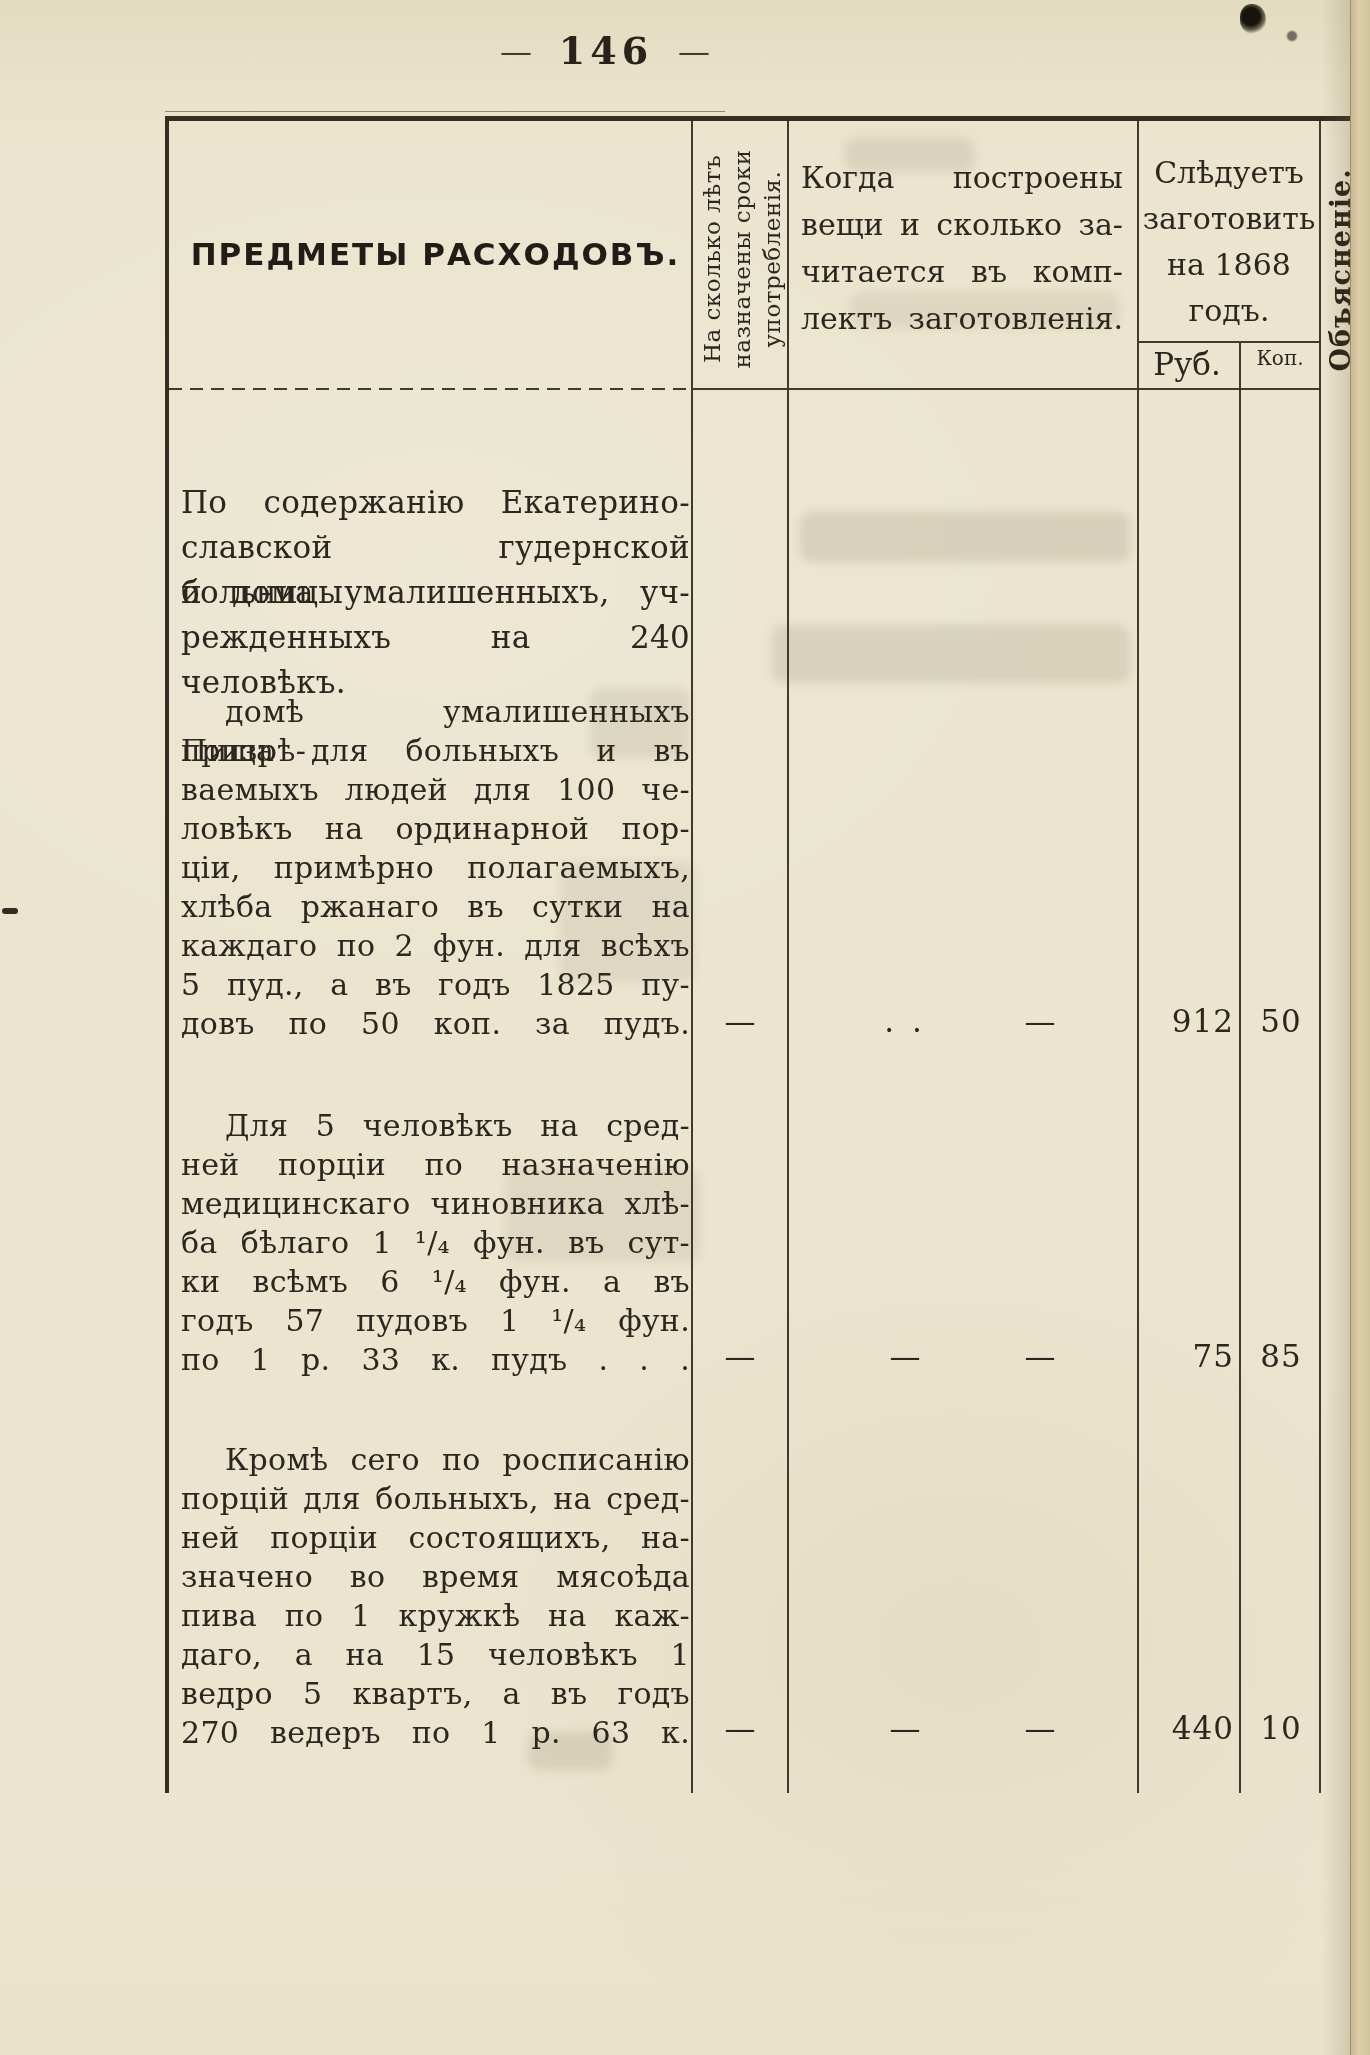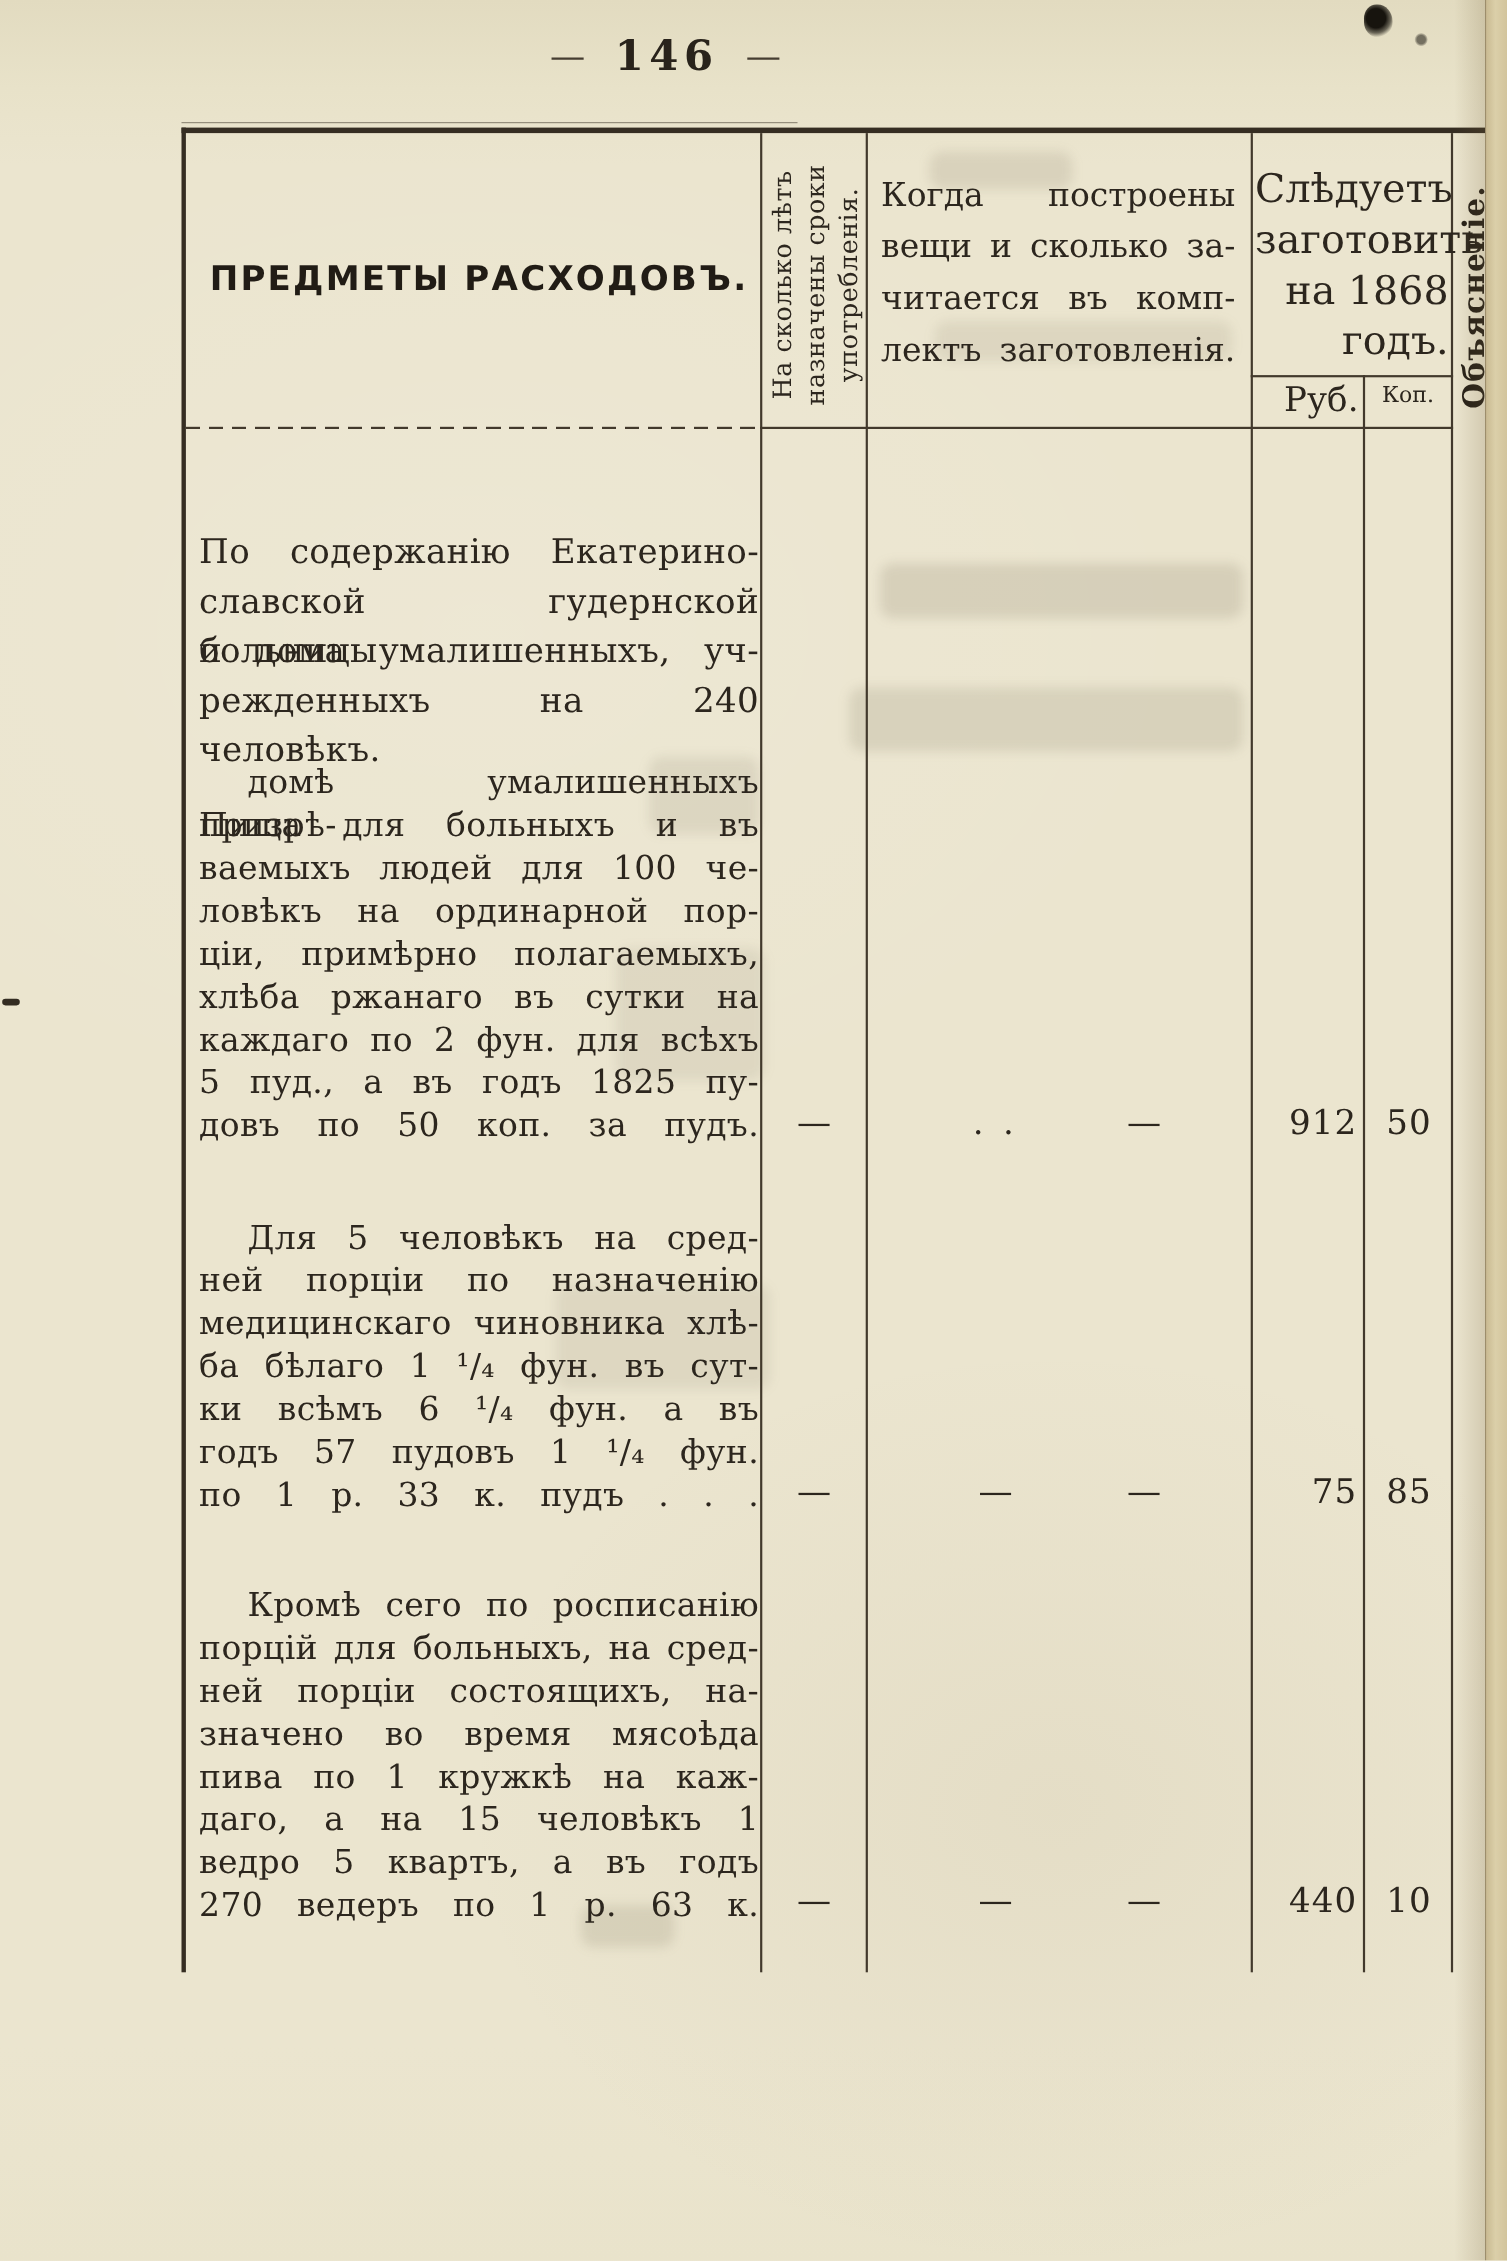--- a/index.html
+++ b/index.html
@@ -47,23 +47,23 @@
   .vrot { transform-origin: 0 0; transform: rotate(-90deg) translate(-100%, 0); }
   .c2 { left: 697px; top: 128px; width: 90px; height: 262px; }
   .c2 .vrot { width: 262px; height: 90px; font-size: 23px; line-height: 30px;
     text-align: center; letter-spacing: 0.5px; }
   .c5 { left: 1318px; top: 158px; width: 46px; height: 224px; }
   .c5 .vrot { width: 224px; height: 46px; font-size: 27px; line-height: 46px;
     text-align: center; font-weight: bold; letter-spacing: 1px; color: #251f17; }
 
   .c3 { position: absolute; left: 801px; top: 154px; width: 322px;
     font-size: 30px; line-height: 47px; }
-  .c4 { position: absolute; left: 1141px; top: 150px; width: 176px; text-align: right;
-    font-size: 36px; line-height: 46px; }
-  .subrub { position: absolute; left: 1139px; top: 346px; width: 96px; text-align: right; font-size: 31px; }
+  .c4 { position: absolute; left: 1141px; top: 150px; width: 176px; text-align: center;
+    font-size: 30px; line-height: 46px; }
+  .subrub { position: absolute; left: 1139px; top: 346px; width: 96px; text-align: center; font-size: 31px; }
   .subkop { position: absolute; left: 1241px; top: 346px; width: 78px; text-align: center; font-size: 20px; }
 
   .para { position: absolute; left: 181px; width: 509px; font-size: 30px; line-height: 39px;
     letter-spacing: 0.3px; word-spacing: 2px; }
   .ln { text-align: justify; text-align-last: justify; -moz-text-align-last: justify; height: 39px; }
   .c3 .ln { height: 47px; }
   .intro { top: 480px; font-size: 31px; line-height: 45px; }
   .intro .ln { height: 45px; }
   .p1 { top: 692px; } .p2 { top: 1106px; } .p3 { top: 1440px; }
   .ind .ln:first-child { text-indent: 44px; }

